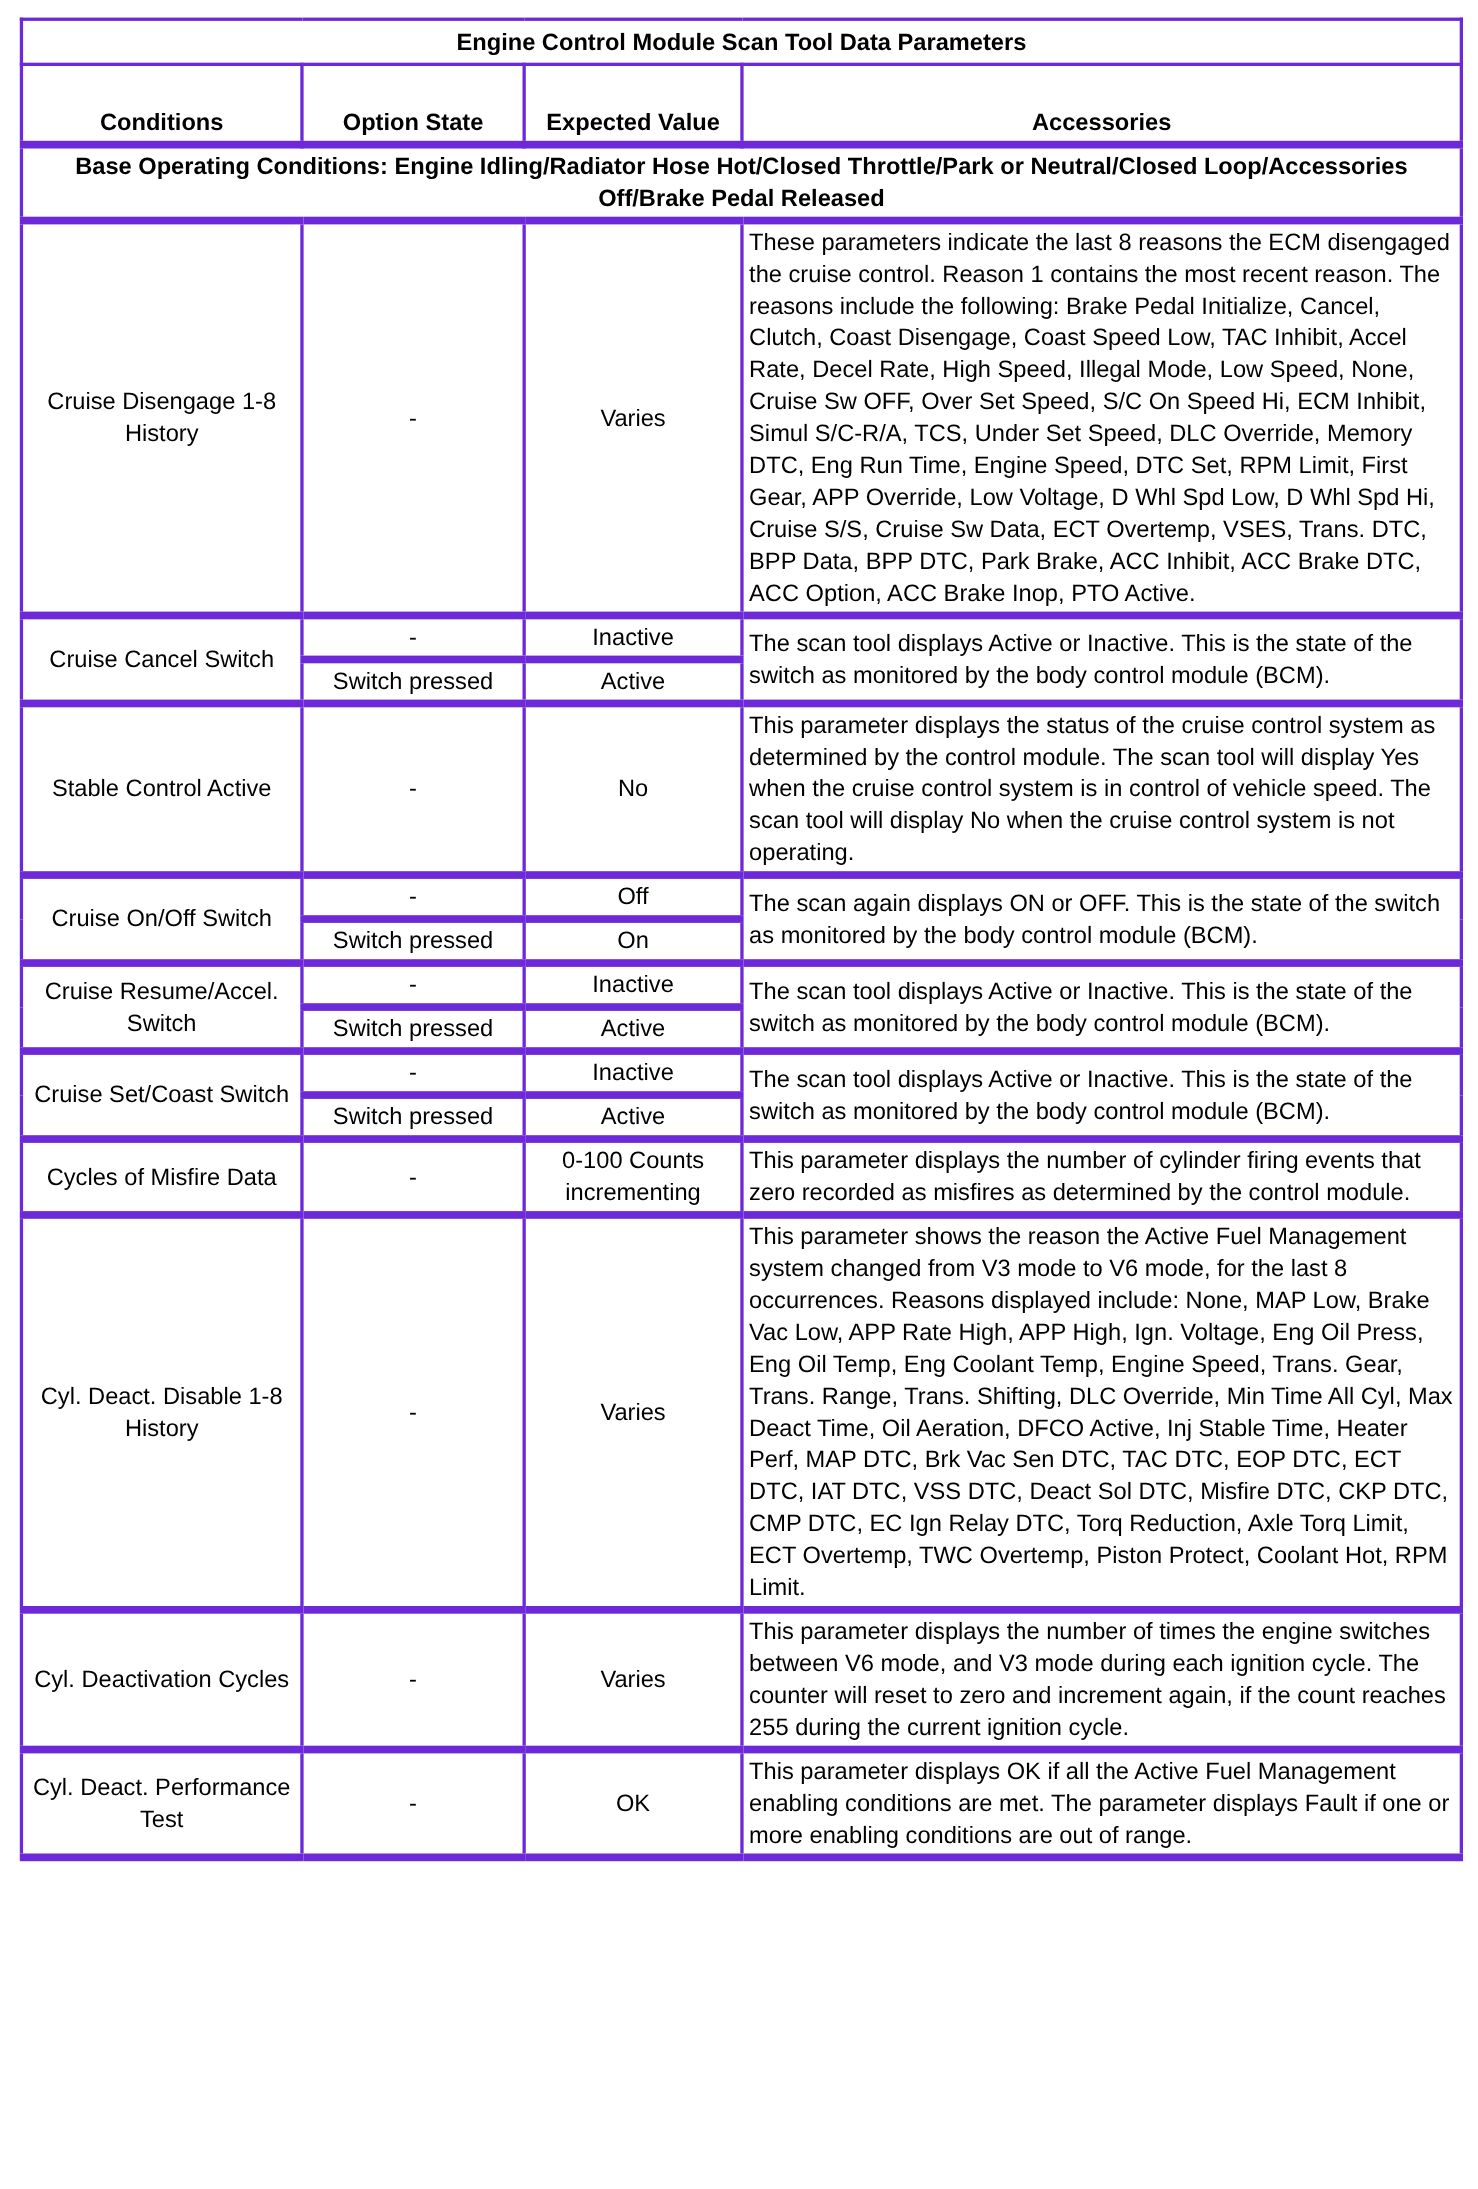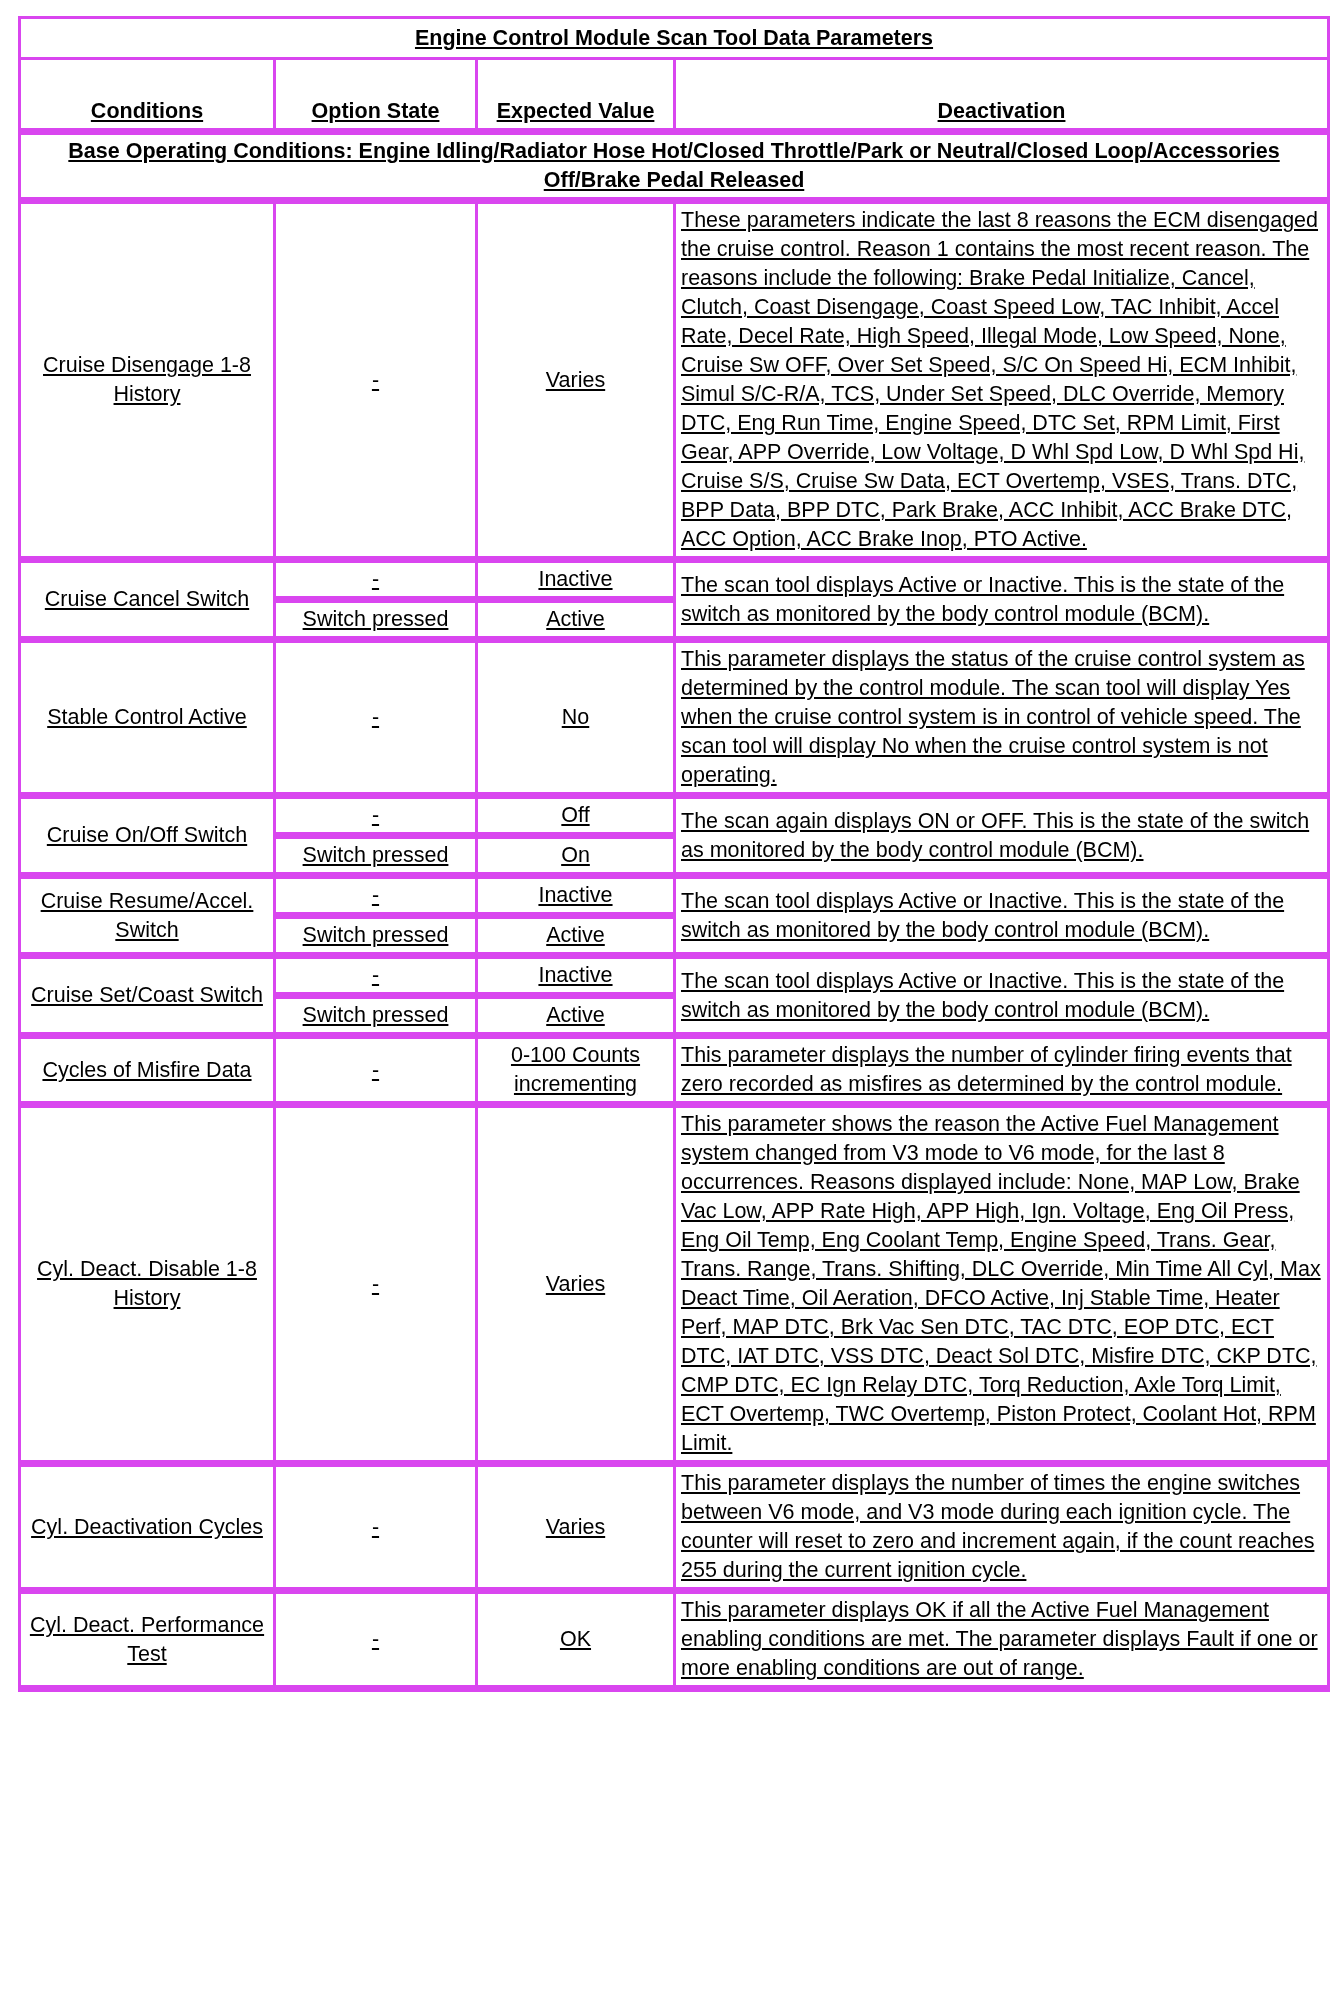--- a/index.html
+++ b/index.html
@@ -3,21 +3,21 @@
 <meta charset="utf-8">
 <style>
   html, body { margin: 0; padding: 0; background: #ffffff; }
   body { width: 1344px; height: 1990px; position: relative; font-family: "Liberation Sans", sans-serif; color: #000; }
   .wrap { position: absolute; left: 18px; top: 16px; width: 1309px; }
   table { border-collapse: collapse; width: 1309px; table-layout: fixed; font-size: 21.5px; line-height: 29px; }
   col.c1 { width: 255px; }
   col.c2 { width: 202px; }
   col.c3 { width: 198px; }
   col.c4 { width: 654px; }
-  td, th { border: 3px solid #d946ef; padding: 0 5px; vertical-align: middle; text-decoration: underline; }
+  td, th { border: 3px solid #6d28d9; padding: 0 5px; vertical-align: middle; }
   th { font-weight: bold; }
   .title { text-align: center; height: 38px; font-weight: bold; }
   .hdr th { vertical-align: bottom; text-align: center; padding-bottom: 2px; height: 66px; }
   .thick-top > td, .thick-top > th { border-top-width: 7px; }
   .base { font-weight: bold; text-align: center; padding: 2px 5px; line-height: 29px; }
   .param { text-align: center; }
   .center { text-align: center; }
   .desc { text-align: left; padding: 2px 5px; }
   .sub { height: 40px; }
 </style>
@@ -33,21 +33,21 @@
         <col class="c4">
       </colgroup>
   <tbody>
     <tr>
       <td colspan="4" class="title">Engine Control Module Scan Tool Data Parameters</td>
     </tr>
     <tr class="hdr">
       <th>Conditions</th>
       <th>Option State</th>
       <th>Expected Value</th>
-      <th>Deactivation</th>
+      <th>Accessories</th>
     </tr>
     <tr class="thick-top">
       <td colspan="4" class="base">Base Operating Conditions: Engine Idling/Radiator Hose Hot/Closed Throttle/Park or Neutral/Closed Loop/Accessories Off/Brake Pedal Released</td>
     </tr>
 
     <tr class="thick-top">
       <td class="param">Cruise Disengage 1-8 History</td>
       <td class="center">-</td>
       <td class="center">Varies</td>
       <td class="desc">These parameters indicate the last 8 reasons the ECM disengaged the cruise control. Reason 1 contains the most recent reason. The reasons include the following: Brake Pedal Initialize, Cancel, Clutch, Coast Disengage, Coast Speed Low, TAC Inhibit, Accel Rate, Decel Rate, High Speed, Illegal Mode, Low Speed, None, Cruise Sw OFF, Over Set Speed, S/C On Speed Hi, ECM Inhibit, Simul S/C-R/A, TCS, Under Set Speed, DLC Override, Memory DTC, Eng Run Time, Engine Speed, DTC Set, RPM Limit, First Gear, APP Override, Low Voltage, D Whl Spd Low, D Whl Spd Hi, Cruise S/S, Cruise Sw Data, ECT Overtemp, VSES, Trans. DTC, BPP Data, BPP DTC, Park Brake, ACC Inhibit, ACC Brake DTC, ACC Option, ACC Brake Inop, PTO Active.</td>

